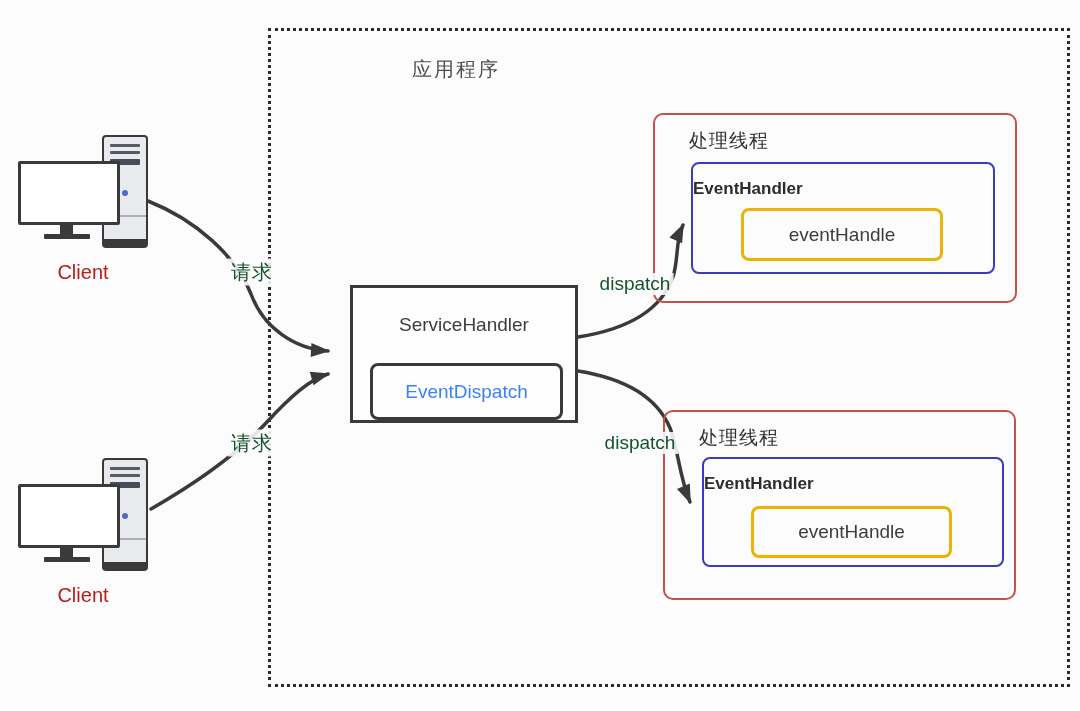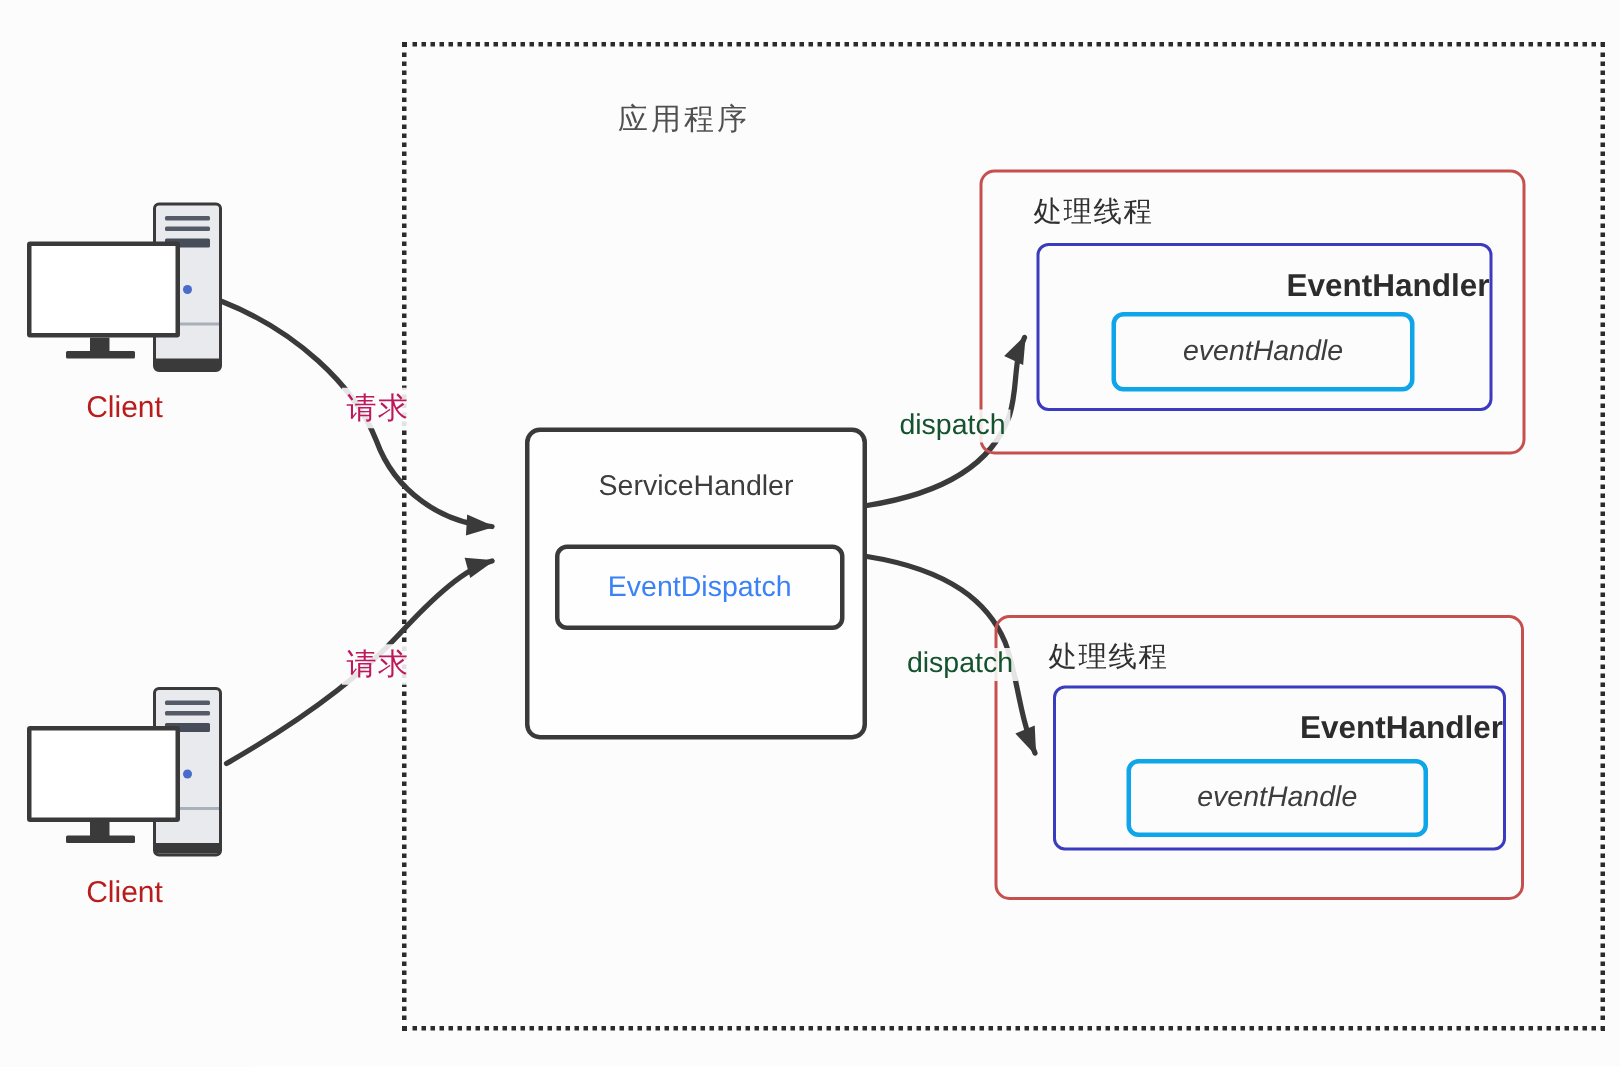--- a/index.html
+++ b/index.html
@@ -10,21 +10,21 @@
   }
   .diagram-title {
     position:absolute; left:40px; top:18px;
     font-size:21px; font-weight:bold; color:#2e2e2e; letter-spacing:.5px;
   }
   .app-boundary {
     position:absolute; left:268px; top:28px; width:802px; height:659px;
     border:3px dotted #2b2b2b; background:transparent;
   }
   .app-label {
-    position:absolute; left:412px; top:66px;
+    position:absolute; left:412px; top:56px;
     font-size:20px; color:#505050; letter-spacing:2px;
   }
 
   
   .client { position:absolute; width:142px; height:160px; }
   .client-1 { left:12px; top:133px; }
   .client-2 { left:12px; top:456px; }
   .tower {
     position:absolute; left:90px; top:2px; width:46px; height:113px;
     background:#e8eaee; border:2.5px solid #3a3a3a; border-radius:4px; z-index:1;
@@ -42,22 +42,22 @@
   }
   .stand-neck { position:absolute; left:48px; top:92px; width:13px; height:10px; background:#3a3a3a; z-index:2; }
   .stand-base { position:absolute; left:32px; top:101px; width:46px; height:5px; background:#3a3a3a; border-radius:1px; z-index:2; }
   .client-label {
     position:absolute; left:0; top:128px; width:142px; text-align:center;
     font-size:20px; color:#b91c1c;
   }
 
   
   .service-box {
-    position:absolute; left:350px; top:285px; width:228px; height:208px;
-    background:#fefefe; border:3px solid #3a3a3a; border-radius:10px; z-index:3;
+    position:absolute; left:350px; top:285px; width:228px; height:138px;
+    background:#fefefe; border:3px solid #3a3a3a; border-radius:0; z-index:3;
   }
   .service-title {
     position:absolute; left:0; width:100%; top:26px; text-align:center;
     font-size:19px; color:#3d3d3d;
   }
   .dispatcher-box {
     position:absolute; left:17px; top:75px; width:193px; height:57px;
     border:3px solid #3a3a3a; border-radius:8px; background:#fefefe;
     display:flex; align-items:center; justify-content:center;
     font-size:19px; color:#3b82f6;
@@ -72,38 +72,38 @@
   .thread-label {
     position:absolute; left:34px; top:13px;
     font-size:19px; font-weight:normal; color:#303030; letter-spacing:1px;
   }
   .handler-box {
     position:absolute; border:2.5px solid #3b3bc0; border-radius:8px; background:transparent;
   }
   .thread-1 .handler-box { left:36px; top:47px; width:304px; height:112px; }
   .thread-2 .handler-box { left:37px; top:45px; width:302px; height:110px; }
   .handler-title {
-    position:absolute; left:0; width:100%; top:15px; text-align:right;
-    font-size:21px; font-weight:bold; color:#2c2c2c;
+    position:absolute; left:0; width:100%; top:15px; text-align:left;
+    font-size:17px; font-weight:bold; color:#2c2c2c;
   }
   .method-box {
-    position:absolute; border:3px solid #0ea5e9; border-radius:8px; background:transparent;
+    position:absolute; border:3px solid #eab308; border-radius:8px; background:transparent;
     display:flex; align-items:center; justify-content:center;
-    font-size:19px; color:#3d3d3d;font-style:italic;
+    font-size:19px; color:#3d3d3d;
   }
   .thread-1 .method-box { left:48px; top:44px; width:202px; height:53px; }
   .thread-2 .method-box { left:47px; top:47px; width:201px; height:52px; }
 
   
   .arrows { position:absolute; left:0; top:0; width:1080px; height:711px; z-index:2; }
   .edge-label {
     position:absolute; transform:translate(-50%,-50%);
     background:rgba(252,252,252,.88); padding:0 3px; z-index:4; white-space:nowrap;
   }
-  .request-label { font-size:20px; color:#be185d; letter-spacing:1px; }
+  .request-label { font-size:20px; color:#14532d; letter-spacing:1px; }
   .dispatch-label { font-size:19px; color:#14532d; }
   .lbl-request-1 { left:252px; top:272px; }
   .lbl-request-2 { left:252px; top:443px; }
   .lbl-dispatch-1 { left:635px; top:284px; }
   .lbl-dispatch-2 { left:640px; top:443px; }
 </style>
 </head>
 <body>
 
 <div class="stage">

